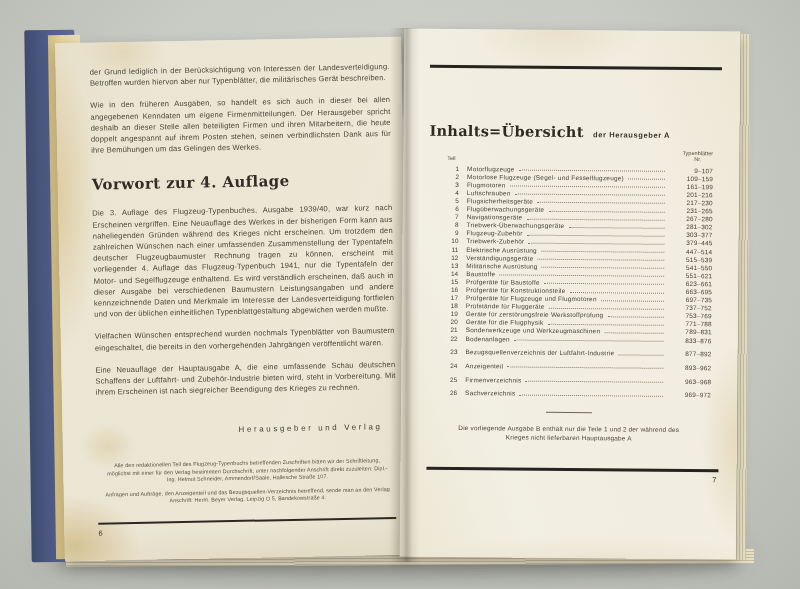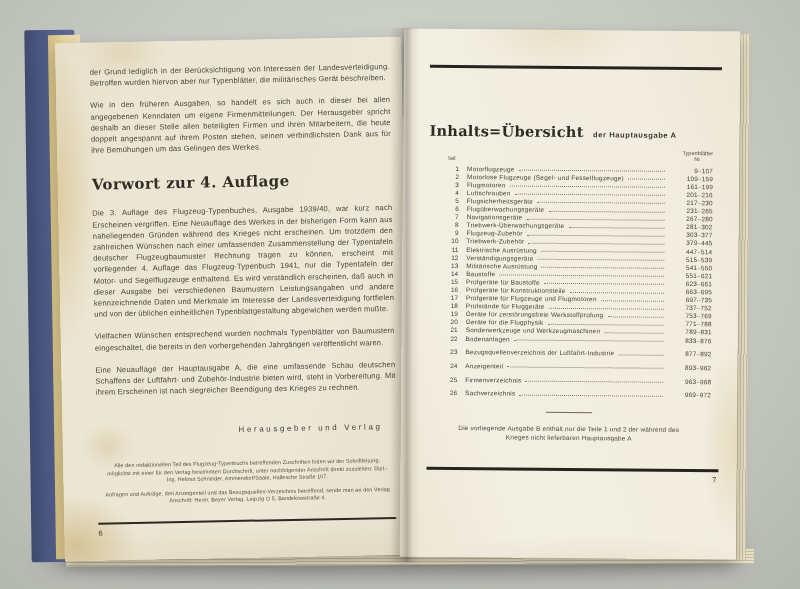--- a/index.html
+++ b/index.html
@@ -145,21 +145,21 @@
         <div class="rule-left"></div>
         <div class="pagenum">6</div>
       </div>
     </div>
 
     <div class="page page-right">
       <div class="pr-inner">
         <div class="rule-top"></div>
         <div class="heading-row">
           <span class="heading-main">Inhalts=Übersicht</span>
-          <span class="heading-suffix">der Hauptausgabe A</span>
+          <span class="heading-suffix">der Herausgeber A</span>
         </div>
         <div class="toc-head">
           <span>Teil</span>
           <span class="typcol">
             <span>Typenblätter</span><br>
             <span>Nr.</span>
           </span>
         </div>
         <div class="toc" id="toc">
           <div class="toc-row">

